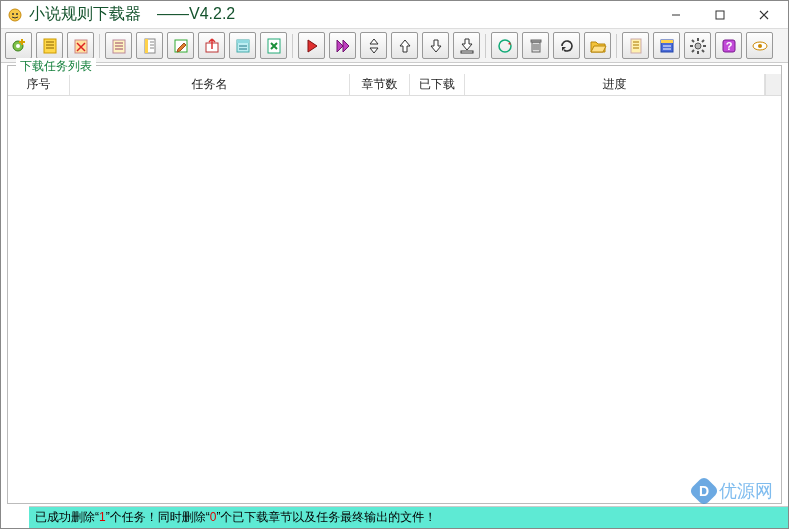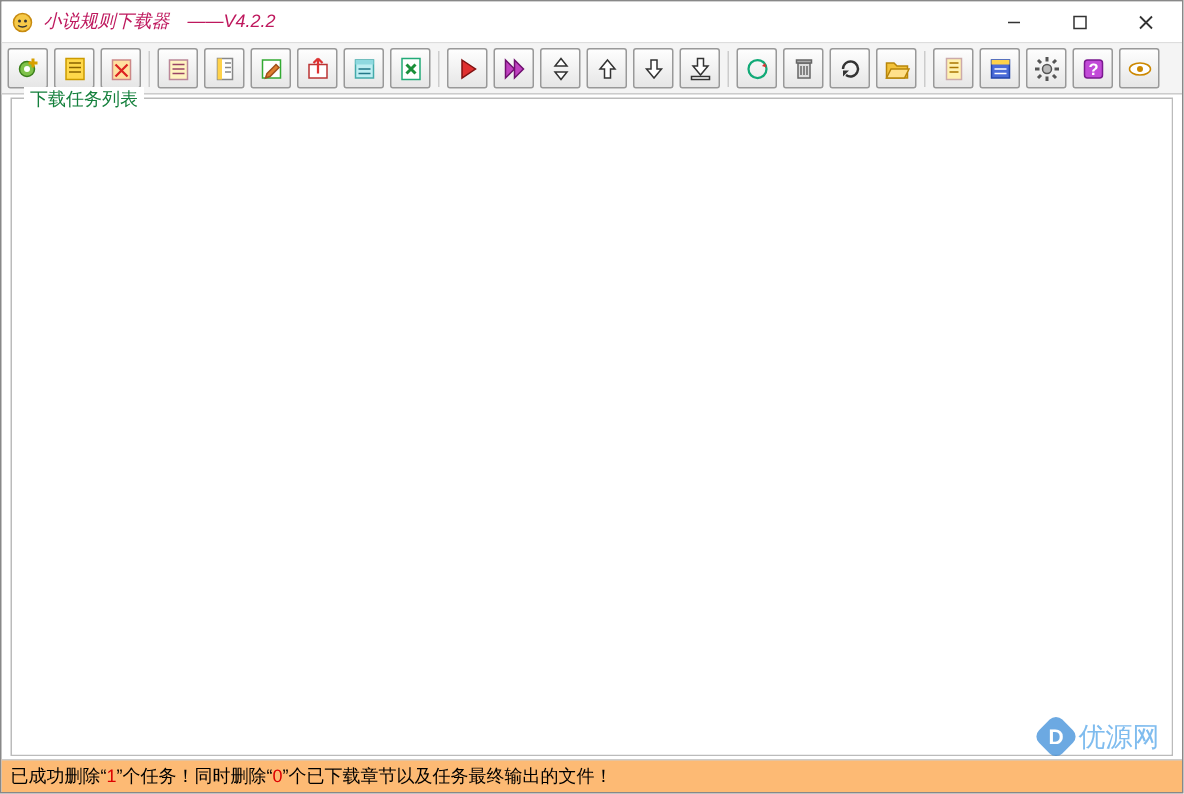--- a/index.html
+++ b/index.html
@@ -1,29 +1,29 @@
 <!DOCTYPE html>
 <html><head>
 <meta charset="utf-8">
 <style>
   * { box-sizing: border-box; margin: 0; padding: 0; }
   body { font-family: "Microsoft YaHei", "SimSun", sans-serif; font-size: 12px; background: #fff; width: 789px; height: 529px; overflow: hidden; border: 1px solid #888; display: flex; flex-direction: column; }
   .titlebar { height: 28px; display: flex; align-items: center; padding: 0 2px 0 6px; background: #fff; border-bottom: 1px solid #ddd; }
   .titlebar .app-icon { width: 16px; height: 16px; margin-right: 6px; }
-  .titlebar .title { flex: 1; font-size: 12px; color: #be185d; font-style: italic; }
+  .titlebar .title { flex: 1; font-size: 16px; color: #14532d; }
   .winbtn { width: 44px; height: 28px; display: flex; align-items: center; justify-content: center; color: #333; }
   .toolbar { display: flex; align-items: center; padding: 3px 4px; gap: 4px; background: #f4f4f4; border-bottom: 1px solid #ccc; }
   .tbtn { width: 27px; height: 27px; display: flex; align-items: center; justify-content: center; border: 1px solid #999; background: linear-gradient(#fefefe,#e6e6e6); border-radius: 2px; cursor: pointer; }
   .sep { width: 1px; height: 24px; background: #ccc; margin: 0 1px; }
   .groupbox { flex: 1; margin: 2px 6px 2px 6px; border: 1px solid #bbb; position: relative; display: flex; flex-direction: column; min-height: 0; }
   .group-title { position: absolute; top: -8px; left: 8px; background: #fff; padding: 0 4px; font-size: 12px; color: #15803d; }
   .listhdr { display: flex; margin-top: 8px; border-bottom: 1px solid #ddd; background: #fff; height: 22px; }
   .listhdr .col { display: flex; align-items: center; justify-content: center; font-size: 12px; color: #222; border-right: 1px solid #e0e0e0; }
   .listbody { flex: 1; background: #fff; overflow-y: scroll; }
-  .statusbar { height: 22px; border-top: 1px solid #ccc; display: flex; align-items: center; padding: 0 6px; font-size: 12px; background: #fdba74; }
+  .statusbar { height: 22px; border-top: 1px solid #ccc; display: flex; align-items: center; padding: 0 6px; font-size: 12px; background: #5eead4; margin-left: 28px; }
   .statusbar .red { color: #d00; }
   .watermark { position: absolute; right: 16px; bottom: 26px; opacity: .7; display: flex; align-items: center; gap: 4px; color: #4aa0e8; font-size: 18px; font-weight: 500; pointer-events: none; }
   .watermark .d { width: 22px; height: 22px; background: #2f86d6; color:#fff; border-radius: 6px; display:flex; align-items:center; justify-content:center; font-weight:700; font-size:14px; transform: rotate(45deg);}
   .watermark .d span { transform: rotate(-45deg); }
   .scrollbar-stub { width: 16px; background: #f0f0f0; border-left: 1px solid #ddd; }
 </style>
 </head>
 <body>
 
 <div class="titlebar">
@@ -201,20 +201,28 @@
   <div class="tbtn">
       <svg width="18" height="18" viewBox="0 0 18 18">
         <ellipse cx="9" cy="9" rx="7" ry="4" fill="#fff" stroke="#c80"></ellipse>
         <circle cx="9" cy="9" r="2" fill="#c80"></circle>
       </svg>
     </div>
 </div>
 
 <div class="groupbox">
   <div class="group-title">下载任务列表</div>
+  <div class="listhdr">
+    <div class="col" style="width:62px">序号</div>
+    <div class="col" style="width:280px">任务名</div>
+    <div class="col" style="width:60px">章节数</div>
+    <div class="col" style="width:55px">已下载</div>
+    <div class="col" style="flex:1">进度</div>
+    <div class="scrollbar-stub"></div>
+  </div>
   <div class="listbody"></div>
 </div>
 
 <div class="statusbar">
   <span>
     <span>已成功删除“</span><span class="red">1</span><span>”个任务！同时删除“</span><span class="red">0</span><span>”个已下载章节以及任务最终输出的文件！</span>
   </span>
 </div>
 
 <div class="watermark">

